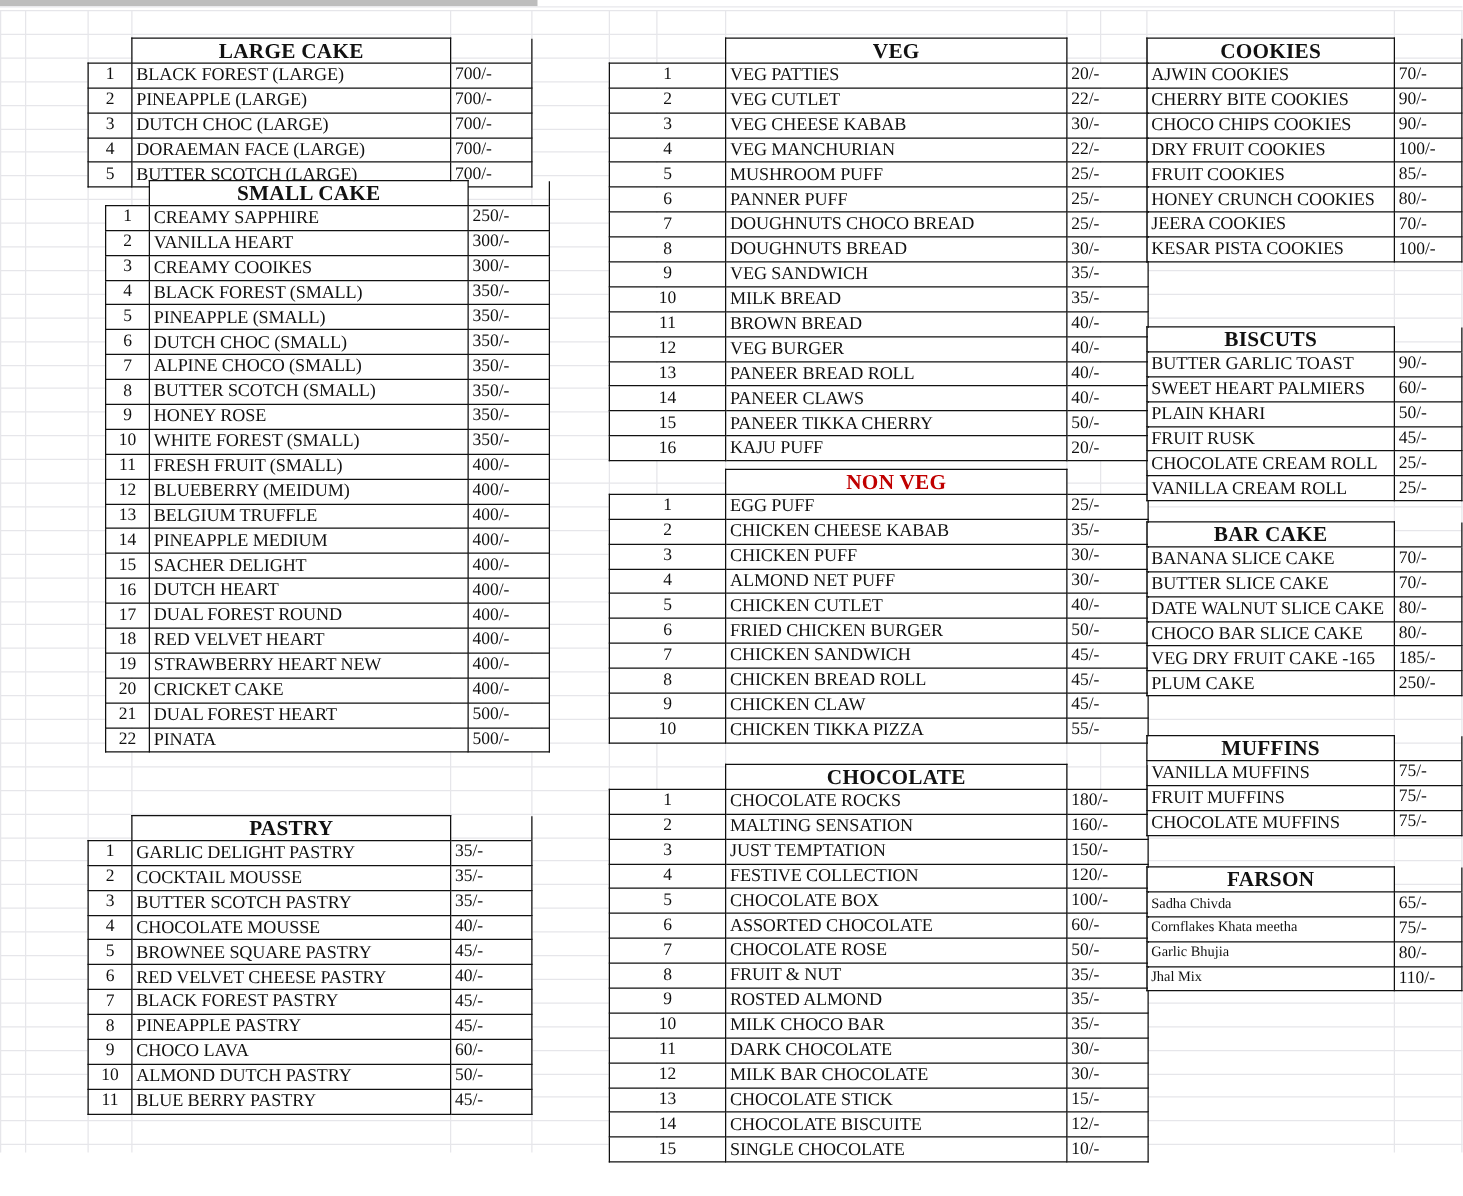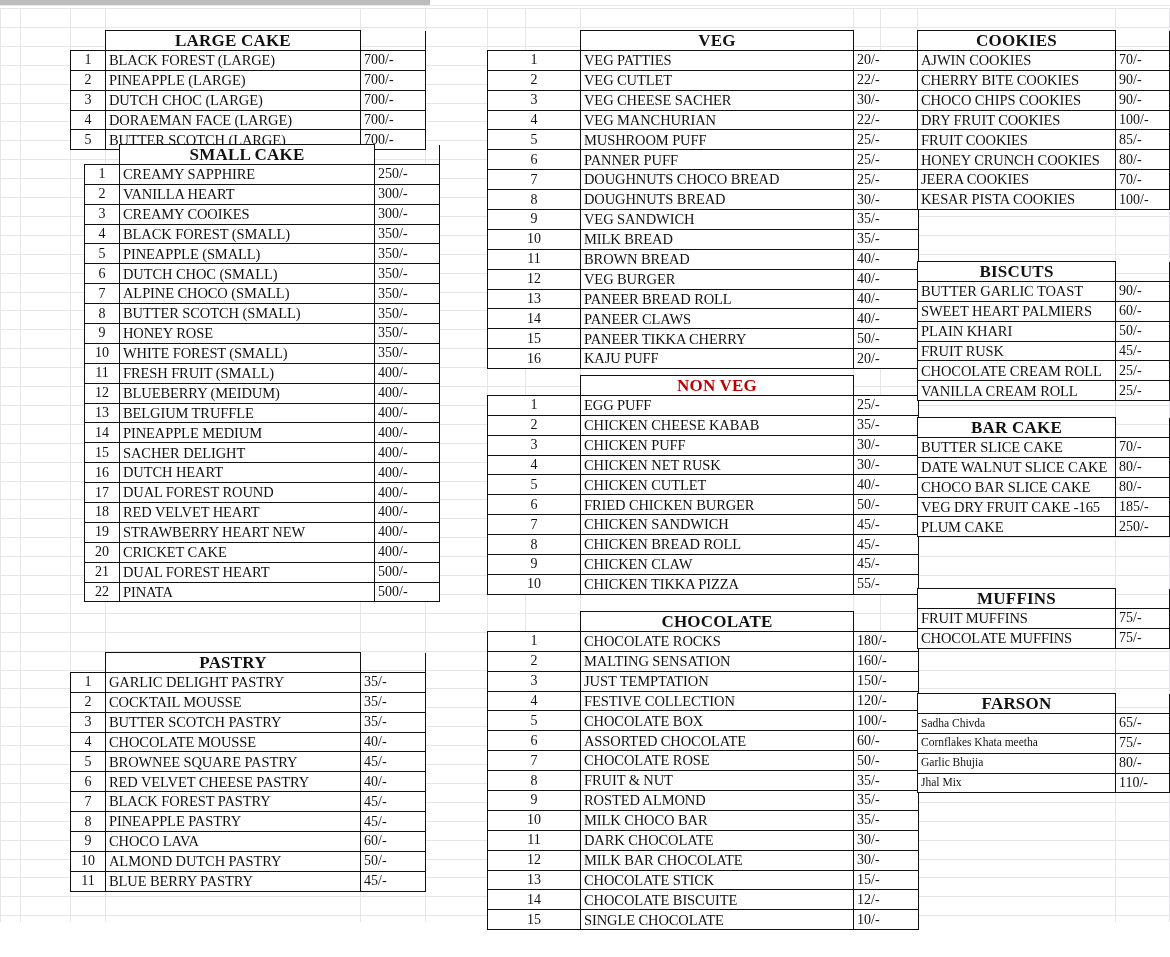--- a/index.html
+++ b/index.html
@@ -429,21 +429,21 @@
             <td class="name">VEG  PATTIES</td>
             <td class="price">20/-</td>
           </tr>
           <tr>
             <td class="num">2</td>
             <td class="name">VEG CUTLET</td>
             <td class="price">22/-</td>
           </tr>
           <tr>
             <td class="num">3</td>
-            <td class="name">VEG CHEESE SACHER</td>
+            <td class="name">VEG CHEESE KABAB</td>
             <td class="price">30/-</td>
           </tr>
           <tr>
             <td class="num">4</td>
             <td class="name">VEG MANCHURIAN</td>
             <td class="price">22/-</td>
           </tr>
           <tr>
             <td class="num">5</td>
             <td class="name">MUSHROOM PUFF</td>
@@ -528,21 +528,21 @@
             <td class="name">CHICKEN CHEESE KABAB</td>
             <td class="price">35/-</td>
           </tr>
           <tr>
             <td class="num">3</td>
             <td class="name">CHICKEN PUFF</td>
             <td class="price">30/-</td>
           </tr>
           <tr>
             <td class="num">4</td>
-            <td class="name">CHICKEN NET RUSK</td>
+            <td class="name">ALMOND NET PUFF</td>
             <td class="price">30/-</td>
           </tr>
           <tr>
             <td class="num">5</td>
             <td class="name">CHICKEN CUTLET</td>
             <td class="price">40/-</td>
           </tr>
           <tr>
             <td class="num">6</td>
             <td class="name">FRIED CHICKEN BURGER</td>
@@ -743,20 +743,24 @@
         <colgroup>
           <col style="width:198px">
           <col style="width:54px">
         </colgroup>
         <tbody>
           <tr>
             <td class="head">BAR CAKE</td>
             <td class="blank-head"></td>
           </tr>
           <tr>
+            <td class="name">BANANA SLICE CAKE</td>
+            <td class="price">70/-</td>
+          </tr>
+          <tr>
             <td class="name">BUTTER SLICE CAKE</td>
             <td class="price">70/-</td>
           </tr>
           <tr>
             <td class="name">DATE WALNUT SLICE CAKE</td>
             <td class="price">80/-</td>
           </tr>
           <tr>
             <td class="name">CHOCO BAR SLICE CAKE</td>
             <td class="price">80/-</td>
@@ -773,20 +777,24 @@
       </table>
       <table class="block" style="left:917px; top:588px;">
         <colgroup>
           <col style="width:198px">
           <col style="width:54px">
         </colgroup>
         <tbody>
           <tr>
             <td class="head">MUFFINS</td>
             <td class="blank-head"></td>
+          </tr>
+          <tr>
+            <td class="name">VANILLA MUFFINS</td>
+            <td class="price">75/-</td>
           </tr>
           <tr>
             <td class="name">FRUIT MUFFINS</td>
             <td class="price">75/-</td>
           </tr>
           <tr>
             <td class="name">CHOCOLATE MUFFINS</td>
             <td class="price">75/-</td>
           </tr>
         </tbody>

